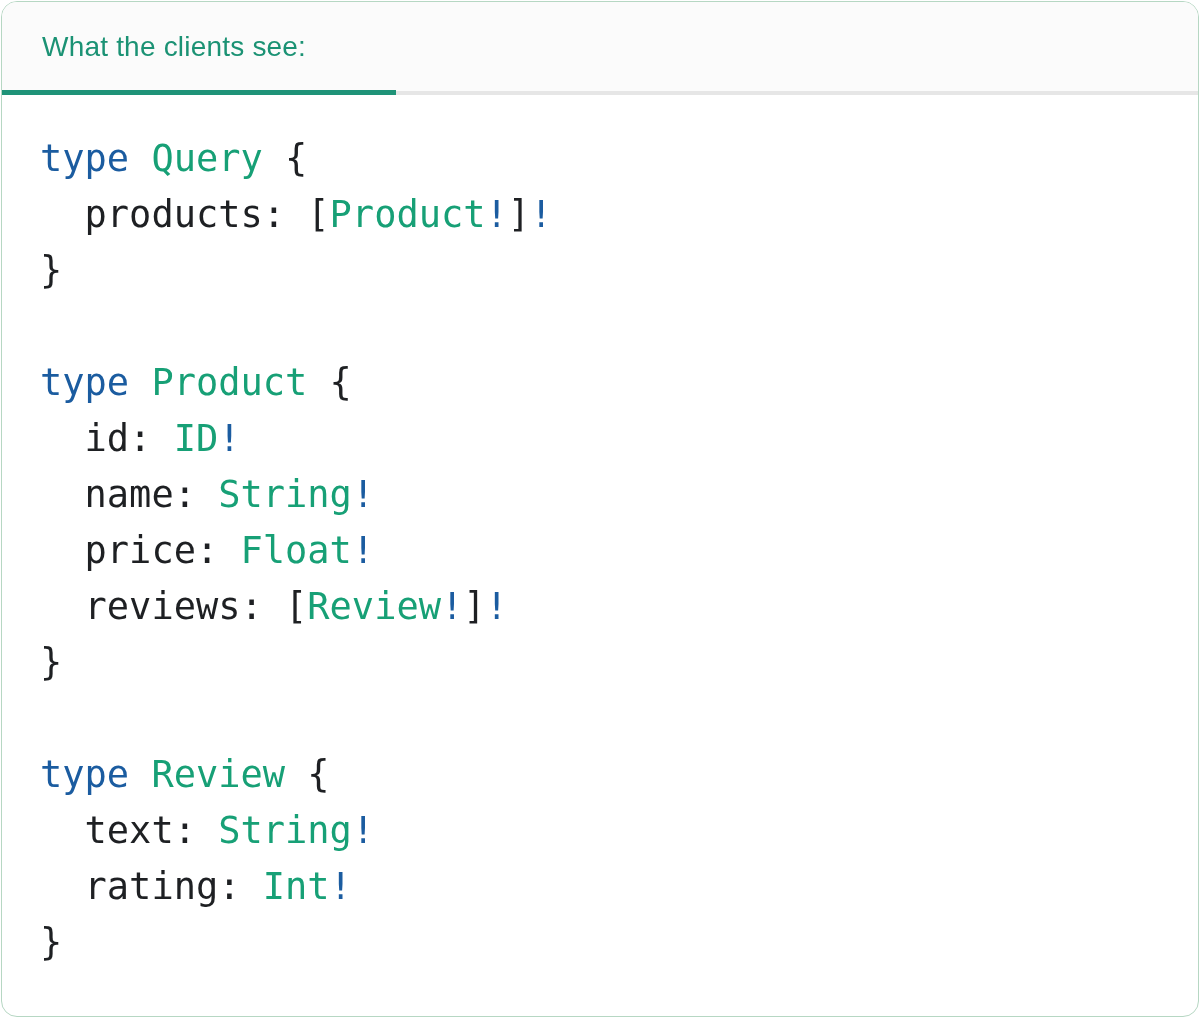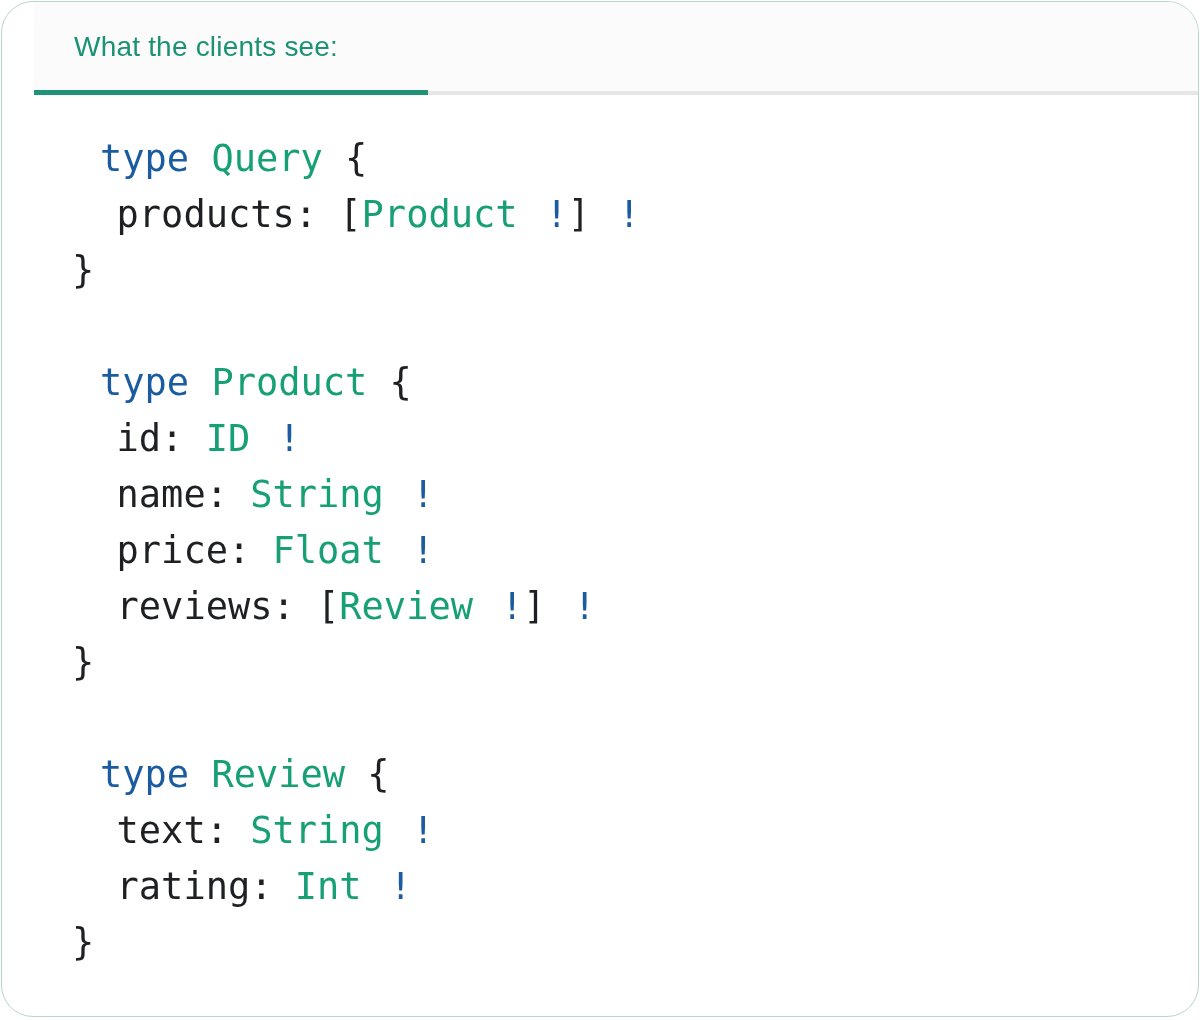--- a/index.html
+++ b/index.html
@@ -15,23 +15,22 @@
   *{margin:0;padding:0;box-sizing:border-box;}
   html,body{width:1200px;height:1020px;background:#ffffff;overflow:hidden;}
   body{font-family:"Liberation Sans", sans-serif;}
 
   .card{
     position:absolute;
     left:1px; top:1px;
     width:1198px; height:1016px;
     background:#ffffff;
     border:1px solid var(--card-border);
-    border-radius:32px;
+    border-radius:16px;
     overflow:hidden;
-    padding-left:32px;
   }
 
   .tabbar{
     position:relative;
     height:93px;
     background:var(--tabbar-bg);
     border-bottom:4px solid var(--divider-gray);
   }
   .tab{
     position:absolute;
@@ -60,21 +59,21 @@
     padding:36px 40px 20px 38px;
     font-family:"DejaVu Sans Mono","Liberation Mono",monospace;
     font-size:37px;
     line-height:56px;
     color:var(--code-dark);
     white-space:pre;
   }
   .code-line{min-height:56px;}
   .tok-plain{color:var(--code-dark);}
   .tok-green{color:var(--code-green);margin-top:45px;}
-  .tok-blue{color:var(--code-blue);margin-left:28px;}
+  .tok-blue{color:var(--code-blue);}
 </style>
 </head>
 <body>
 
 <div class="card">
   <div class="tabbar">
     <div class="tab">
       <span class="tab-label">What the clients see:</span>
     </div>
     <div class="tab-underline"></div>

